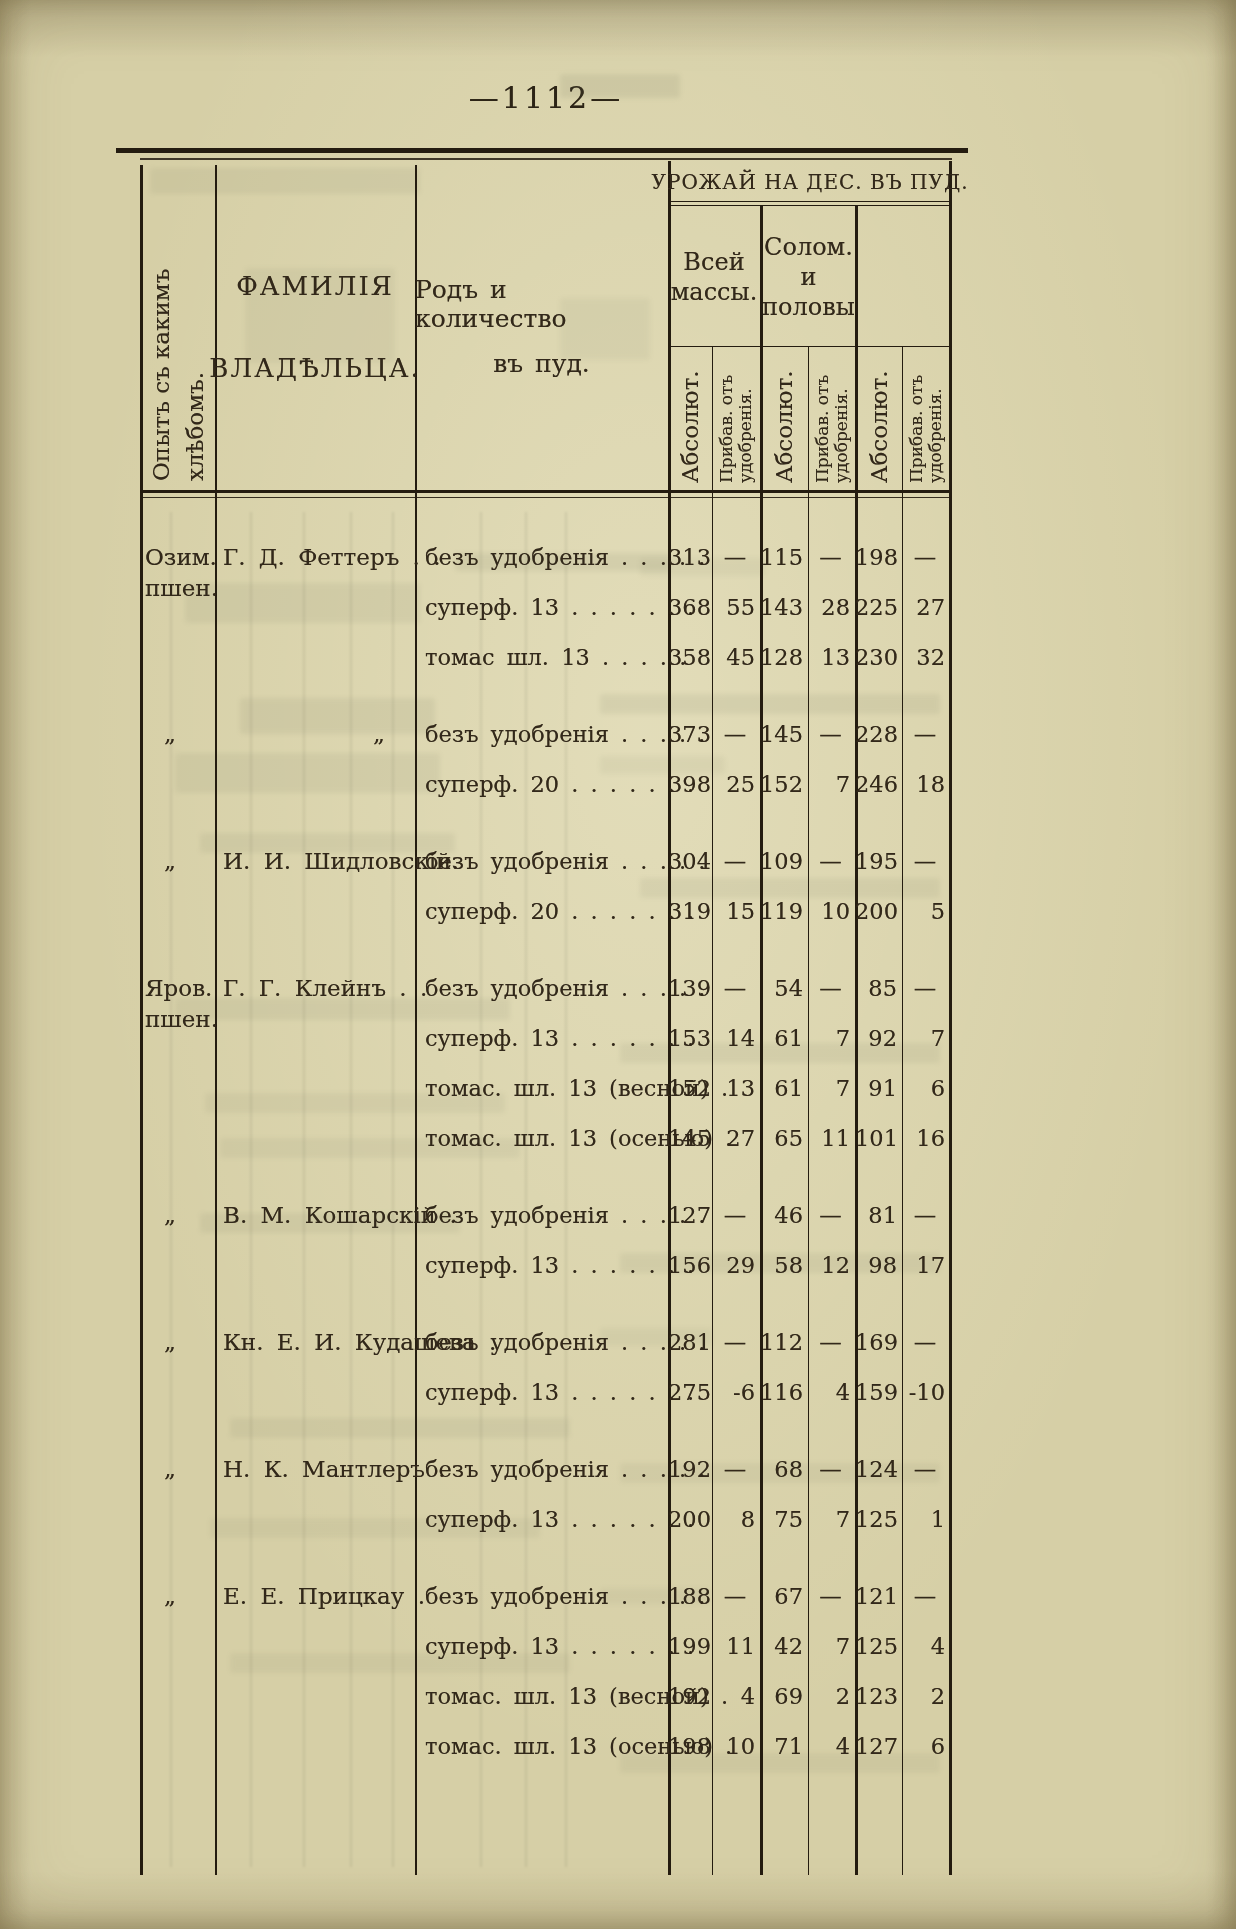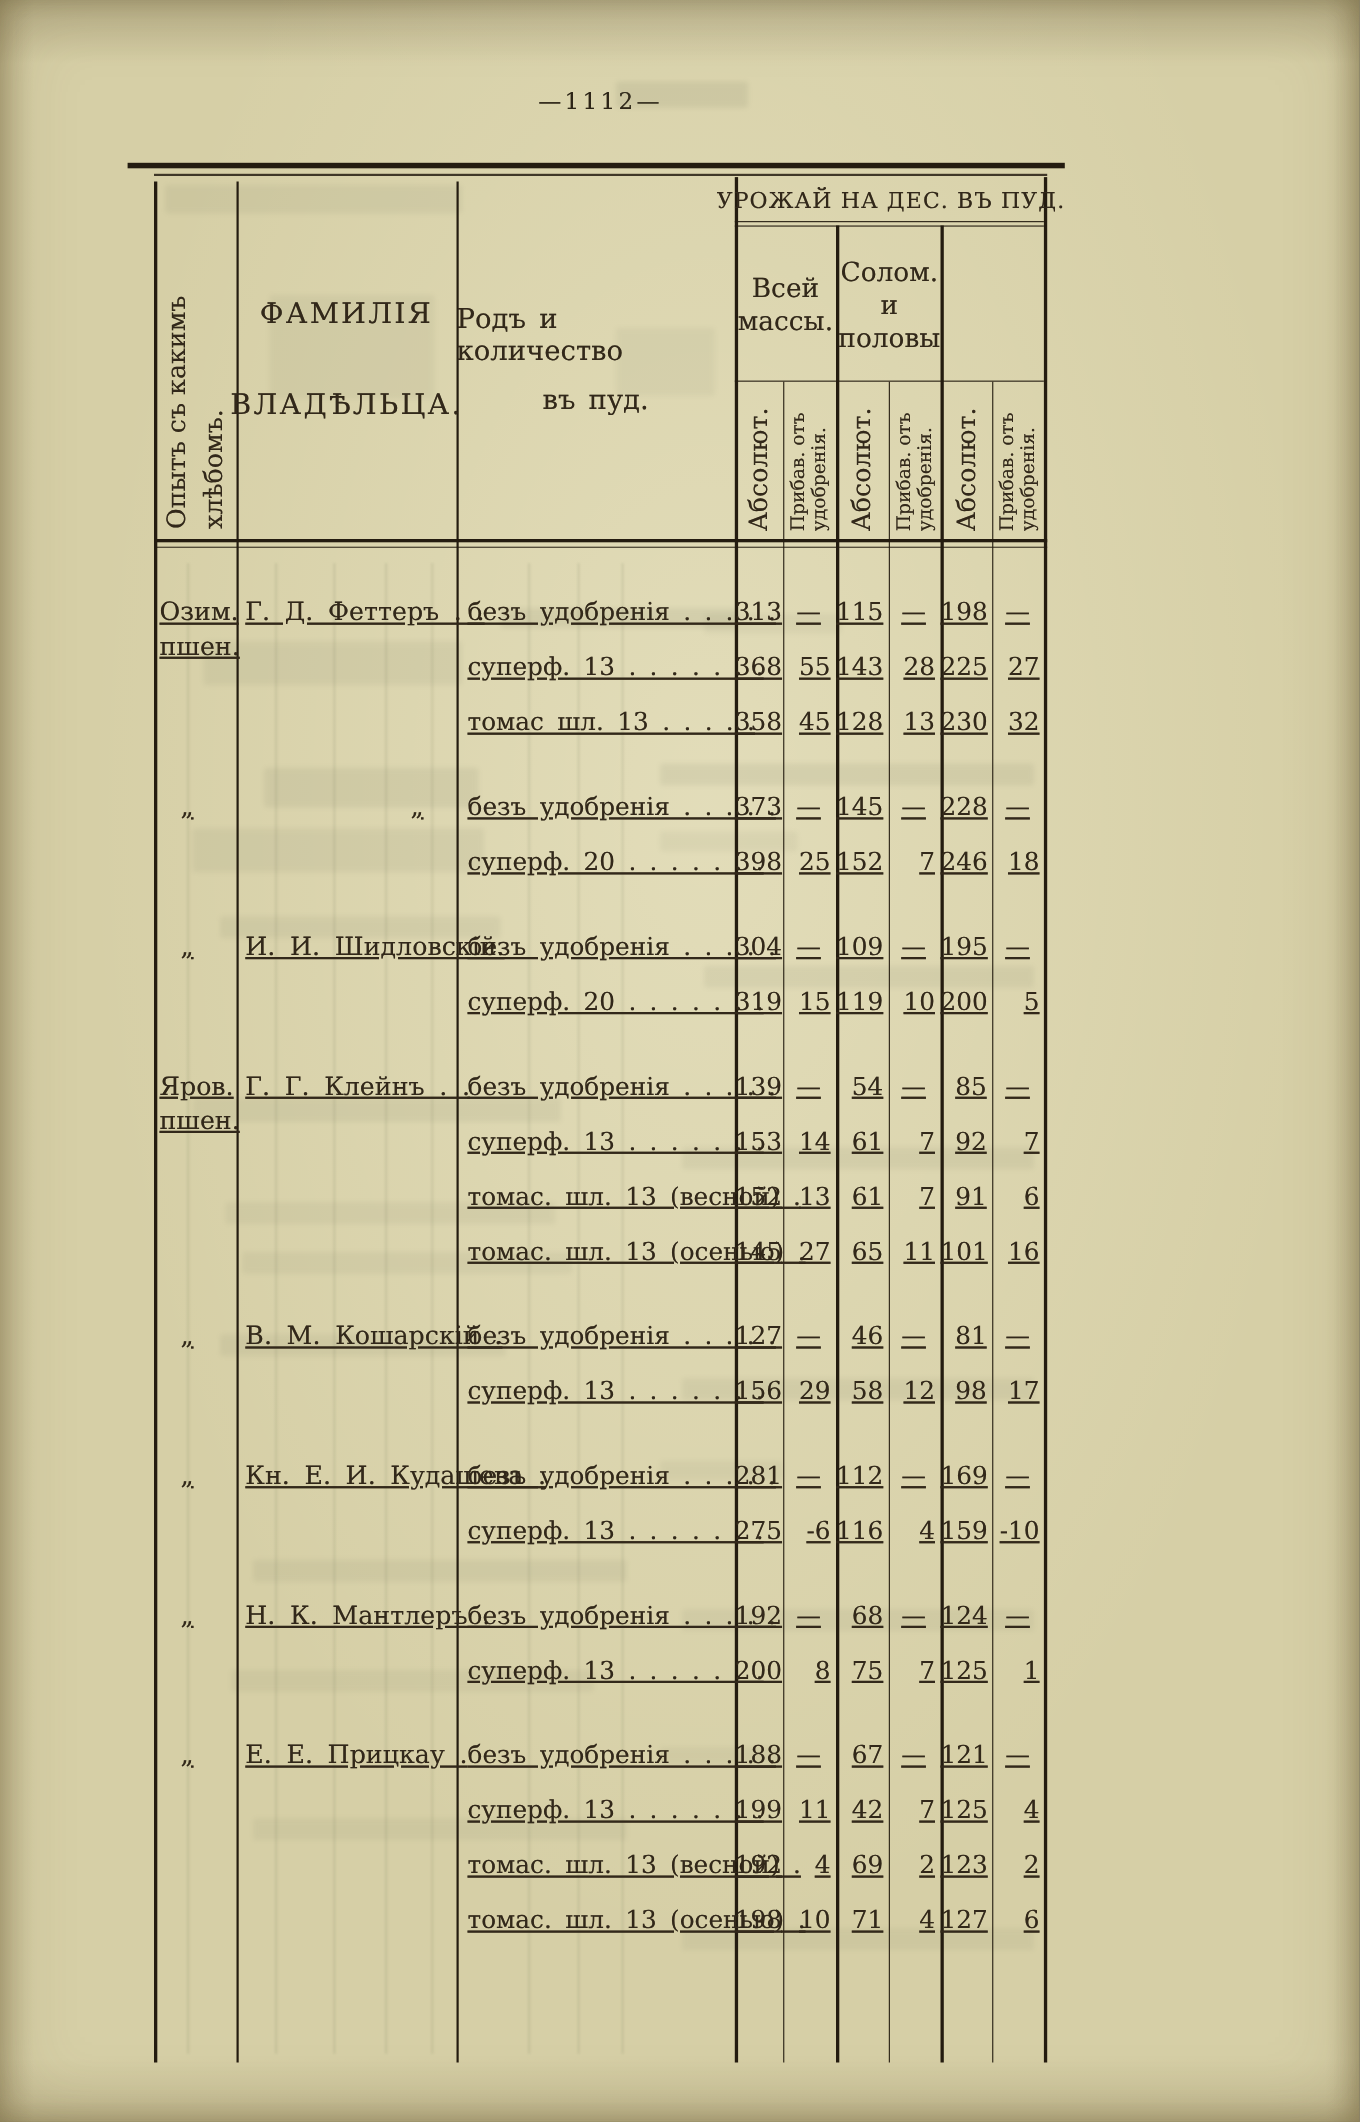--- a/index.html
+++ b/index.html
@@ -13,21 +13,21 @@
       linear-gradient(0deg, rgba(110,92,52,0.16), rgba(0,0,0,0) 3%, rgba(0,0,0,0) 97%, rgba(80,66,34,0.22));
     font-family:"DejaVu Serif","Liberation Serif",serif;
     color:#32281a;
   }
   .page::after{
     content:"";position:absolute;inset:0;pointer-events:none;z-index:9;
     box-shadow:inset 0 0 70px rgba(96,78,40,0.22), inset -6px 0 18px rgba(80,64,30,0.18), inset 0 -8px 22px rgba(80,64,30,0.15);
   }
   .pagenum{
     position:absolute;left:140px;top:80px;width:812px;text-align:center;
-    font-size:21px;letter-spacing:3px;color:#2c2416;
+    font-size:30px;letter-spacing:3px;color:#2c2416;
     text-shadow:0 0 0.5px rgba(40,30,15,0.55);
   }
   
   .ghost{position:absolute;z-index:1;pointer-events:none;background:#6e7258;filter:blur(2.5px);border-radius:3px;}
   .gvl{position:absolute;z-index:1;pointer-events:none;width:2px;background:rgba(105,112,88,0.14);filter:blur(1.2px);}
   
   .hrule,.vl{position:absolute;z-index:3;background:#241c10;pointer-events:none;}
   
   .thead{position:absolute;left:140px;top:161px;width:812px;height:331px;z-index:4;}
   .h-exp{position:absolute;left:0;top:0;width:75px;height:331px;}
@@ -48,21 +48,21 @@
   .h-groups{position:absolute;left:528px;top:46px;width:284px;height:139px;display:flex;}
   .h-group{display:flex;flex-direction:column;justify-content:center;align-items:center;
     font-size:24px;line-height:30px;}
   .h-subs{position:absolute;left:528px;top:186px;width:284px;height:145px;display:flex;}
   .h-sub{position:relative;height:145px;}
   .h-sub .vwrap{position:absolute;left:50%;top:50%;width:138px;
     transform:translate(-50%,-50%) rotate(-90deg);text-align:left;padding-left:6px;white-space:nowrap;}
   .h-sub .abs-label{font-size:23px;}
   .h-sub .gain-label{font-size:17px;line-height:19px;}
   
-  .tbody{position:absolute;left:140px;top:502px;width:812px;height:1373px;z-index:4;padding-top:40px;text-decoration:underline;}
+  .tbody{position:absolute;left:140px;top:502px;width:812px;height:1373px;z-index:4;padding-top:40px;}
   .block{display:flex;margin-bottom:27px;}
   .cell.crop{width:75px;padding-left:5px;font-size:23px;line-height:31px;}
   .cell.crop.ditto{padding-left:24px;}
   .cell.owner{width:200px;padding-left:8px;font-size:23px;line-height:30px;word-spacing:6px;white-space:nowrap;}
   .cell.owner.ditto{text-align:right;padding-right:30px;padding-left:0;}
   .rows{flex:1;}
   .rowline{display:flex;height:50px;}
   .fert{width:253px;padding-left:10px;font-size:22.5px;line-height:30px;word-spacing:5px;white-space:nowrap;}
   .val{font-size:22.5px;line-height:30px;text-align:right;padding-right:5px;}
   .val.dash{text-align:center;padding-right:2px;}

